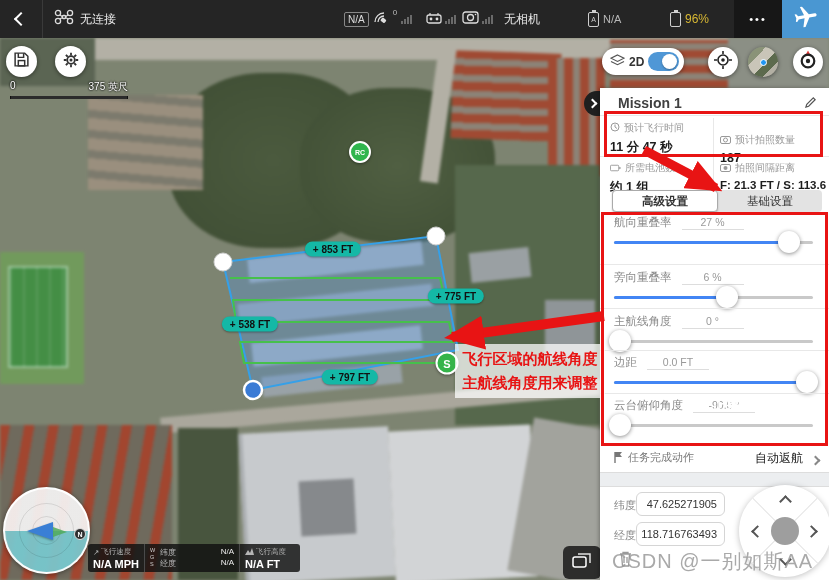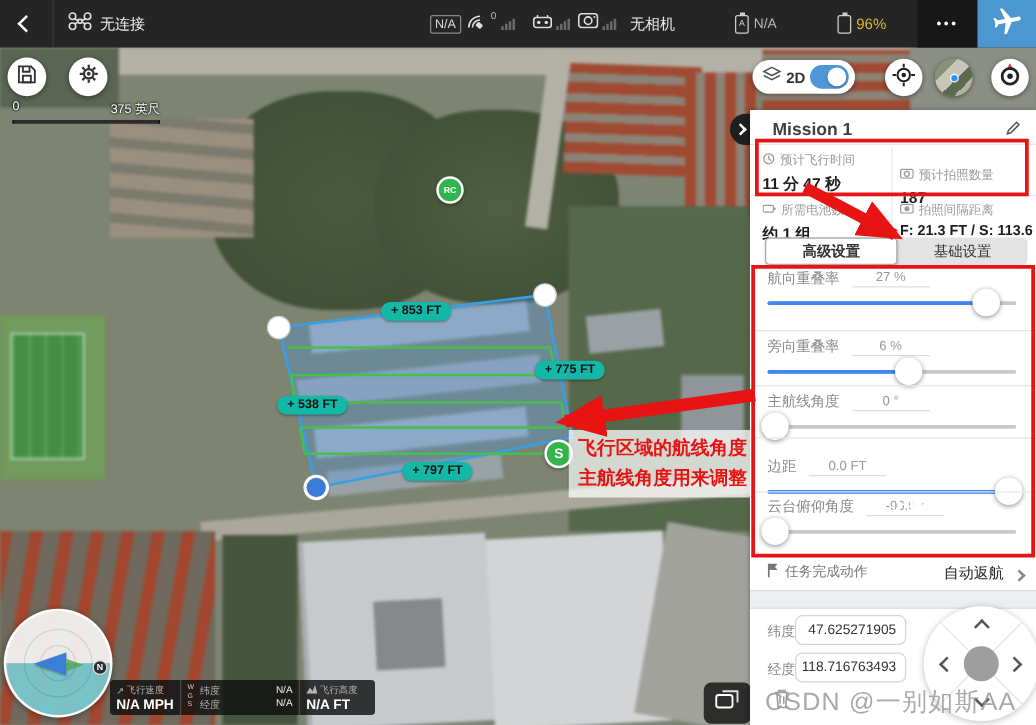--- a/index.html
+++ b/index.html
@@ -455,21 +455,21 @@
       <div class="srow-head">
           <span class="slabel">主航线角度</span>
         <span class="sval">0 °</span>
         </div>
       <div class="strack">
           <div class="sfill" style="width: 3%;"></div>
           <div class="sthumb" style="left: calc(3% - 11px);"></div>
         </div>
     </div>
     <div class="pdiv" style="top:262px;"></div>
-    <div class="srow" style="top:278px;padding-left:44px;">
+    <div class="srow" style="top:267px;padding-left:44px;">
       <div class="srow-head">
           <span class="slabel">边距</span>
         <span class="sval">0.0 FT</span>
         </div>
       <div class="strack">
           <div class="sfill" style="width: 97%;"></div>
           <div class="sthumb" style="left: calc(97% - 11px);"></div>
         </div>
     </div>
     <div class="pdiv" style="top:305px;"></div>

